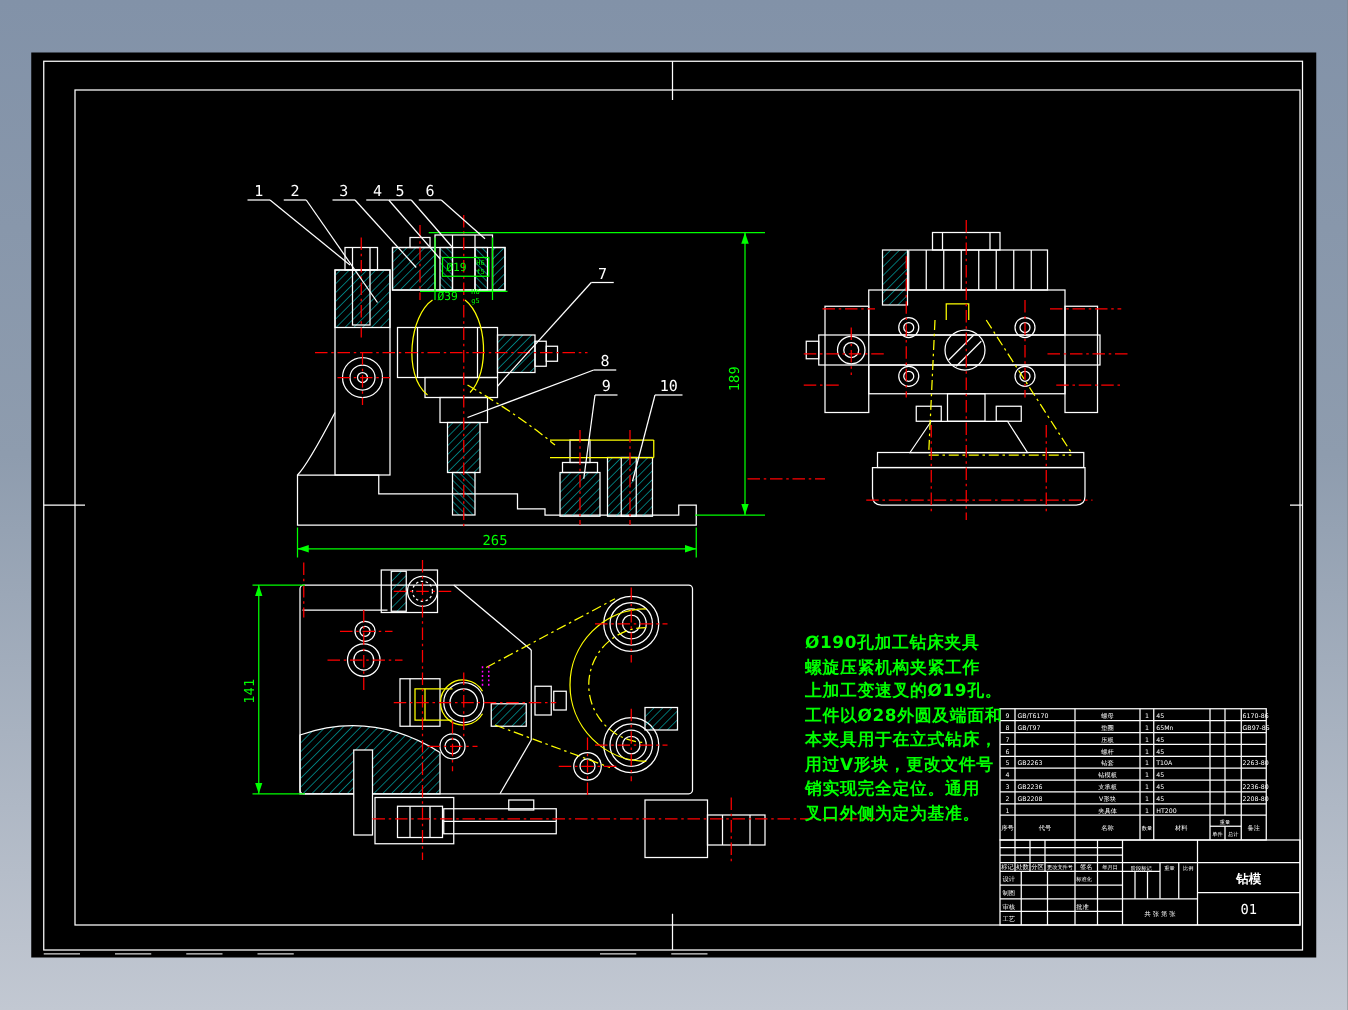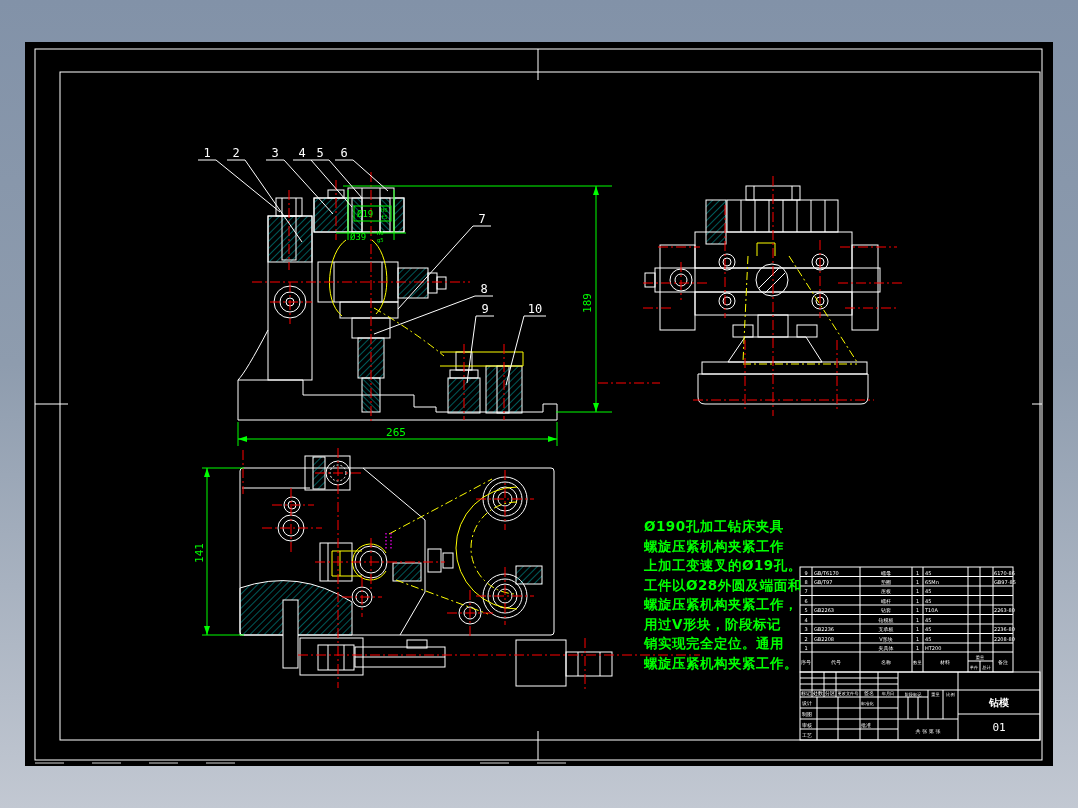--- a/index.html
+++ b/index.html
@@ -26,21 +26,21 @@
   .dimt{font:11px "DejaVu Sans Mono",monospace;fill:#00ff00;text-anchor:middle;}
   .dims{font:9px "DejaVu Sans Mono",monospace;fill:#00ff00;}
   .fit{font:5.5px "DejaVu Sans Mono",monospace;fill:#00ff00;}
   .tb{font:5px "DejaVu Sans",sans-serif;fill:#fff;}
   .tb4{font:4.2px "DejaVu Sans",sans-serif;fill:#fff;}
   .tbt{font:bold 10px "DejaVu Sans",sans-serif;fill:#fff;text-anchor:middle;}
   .tbn{font:11px "DejaVu Sans Mono",monospace;fill:#fff;text-anchor:middle;}
   .mid{text-anchor:middle;}
   
   #notes{position:absolute;left:644px;top:505px;width:150px;color:#00ff00;
-         font:bold 13.5px "DejaVu Sans",sans-serif;letter-spacing:0.5px;margin-top:12px;}
+         font:bold 13.5px "DejaVu Sans",sans-serif;letter-spacing:0.5px;}
   #notes div{height:19.5px;line-height:19.5px;white-space:nowrap;}
 </style>
 </head>
 <body>
 
 <div id="canvas"></div>
 
 <svg id="drawing" width="1078" height="808" viewBox="0 0 1078 808">
   <defs>
     <pattern id="hA" width="5" height="5" patternUnits="userSpaceOnUse" patternTransform="rotate(45)">
@@ -477,17 +477,17 @@
     <text class="tbt" x="999" y="706">钻模</text>
     <text class="tbn" x="999" y="731">01</text>
   </g>
 </svg>
 
 <div id="notes">
   <div>Ø190孔加工钻床夹具</div>
   <div>螺旋压紧机构夹紧工作</div>
   <div>上加工变速叉的Ø19孔。</div>
   <div>工件以Ø28外圆及端面和</div>
-  <div>螺旋压紧机构夹紧工作，</div>
-  <div>用过V形块，阶段标记</div>
+  <div>本夹具用于在立式钻床，</div>
+  <div>用过V形块，更改文件号</div>
   <div>销实现完全定位。通用</div>
-  <div>螺旋压紧机构夹紧工作。</div>
+  <div>叉口外侧为定为基准。</div>
 </div>
 
 </body></html>

